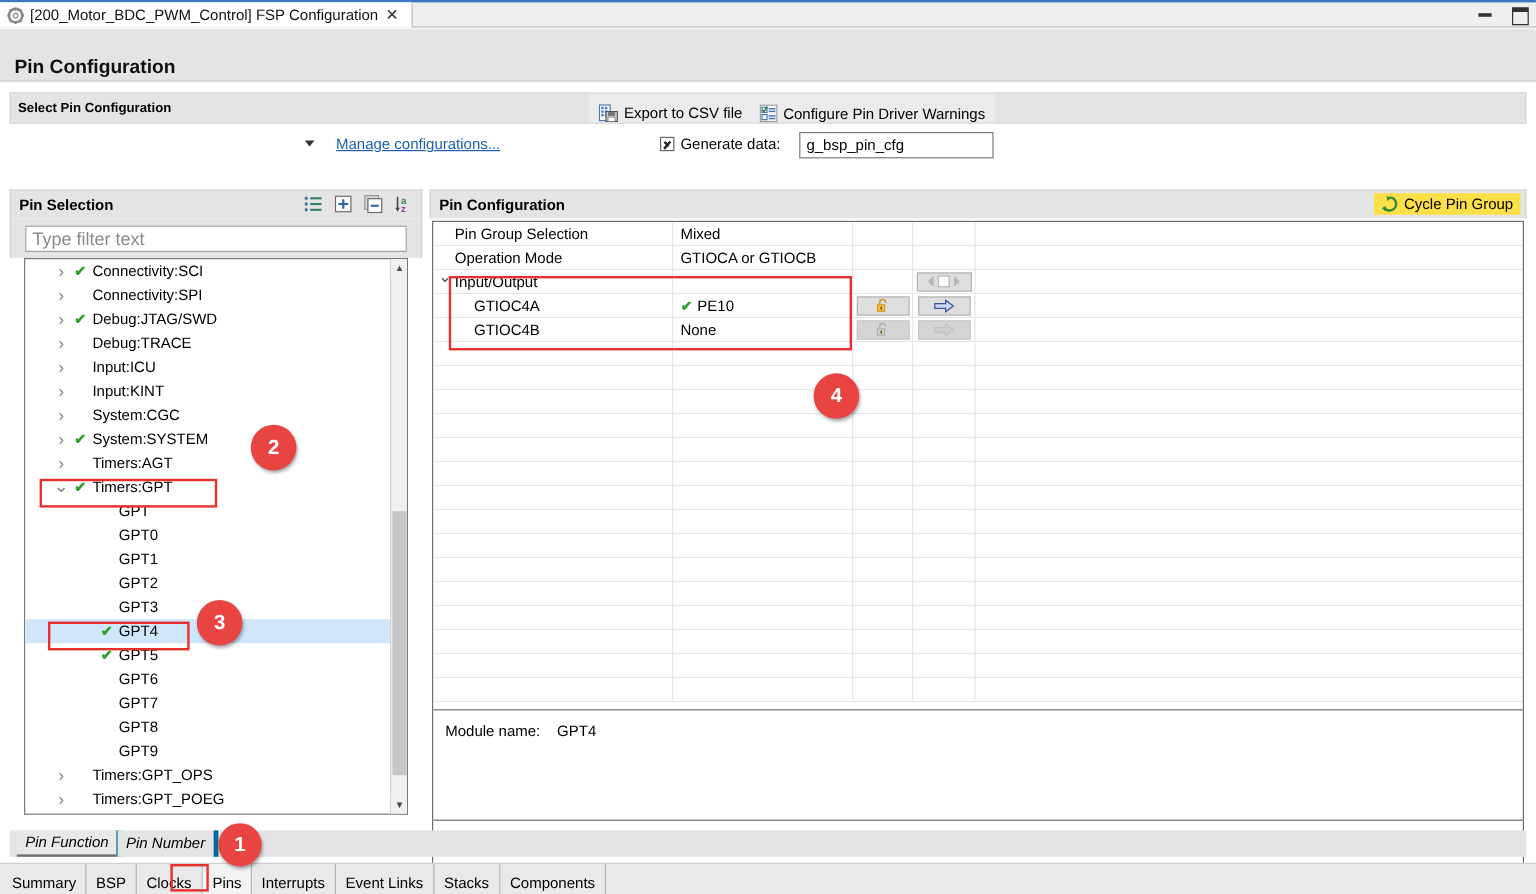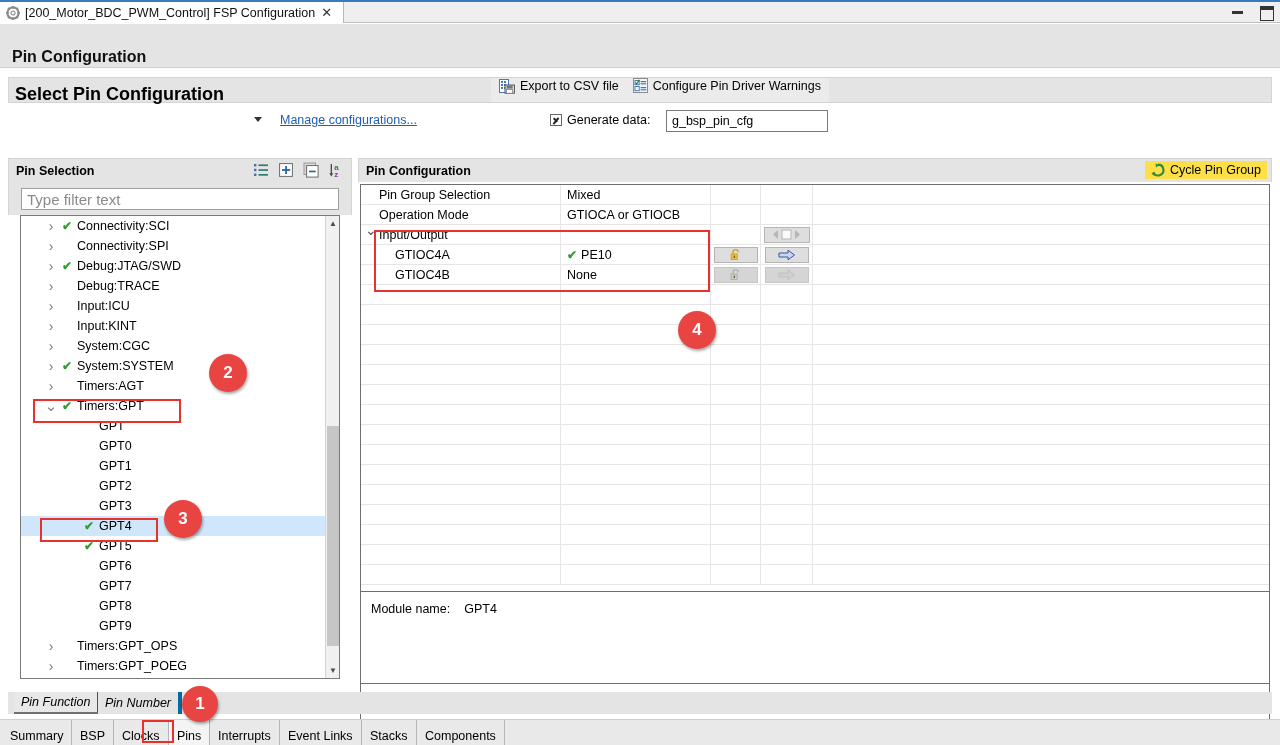--- a/index.html
+++ b/index.html
@@ -50,22 +50,22 @@
   }
   .genproj { position:absolute; right:8px; top:26px; text-align:center; cursor:pointer; }
   .genproj .gicon { margin:0 auto; width:17px; height:17px; display:block; }
   .genproj .glabel { font-size:12px; color:#111; margin-top:1px; white-space:nowrap; }
 
   
   .selband {
     position:absolute; left:8px; top:77px; width:1264px; height:26px;
     background:#e4e4e4; border:1px solid #d4d4d4;
   }
-  .selband .lbl { position:absolute; left:6px; top:6px; font-size:18px; font-weight:bold; }
-  .bandbtns { position:absolute; left:482px; top:0px; height:24px; background:#ebebeb; display:flex; align-items:flex-start; gap:14px; padding:0 8px; }
+  .selband .lbl { position:absolute; left:6px; top:6px; font-size:11px; font-weight:bold; }
+  .bandbtns { position:absolute; left:482px; top:0px; height:24px; background:#ebebeb; display:flex; align-items:flex-end; gap:14px; padding:0 8px; }
   .bandbtn { display:flex; align-items:center; gap:5px; cursor:pointer; white-space:nowrap; font-size:12.5px; }
   .bandbtn svg { flex:none; }
 
   
   .cfgrow { position:absolute; left:8px; top:110px; width:1264px; height:26px; }
   .pincfg-select {
     position:absolute; left:12px; top:0; width:252px; height:22px;
     border:1px solid #7a7a7a; background:#fff;
     font-size:12.5px; font-family:"Liberation Sans", sans-serif;
     padding:0 18px 0 4px; color:#000; line-height:20px;

